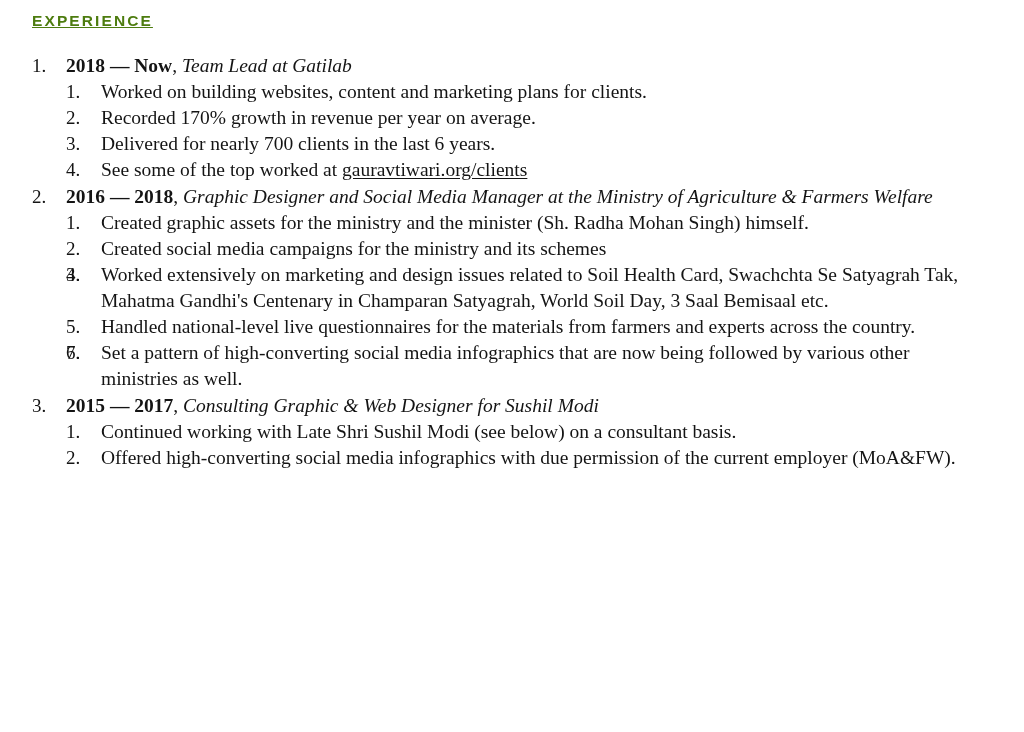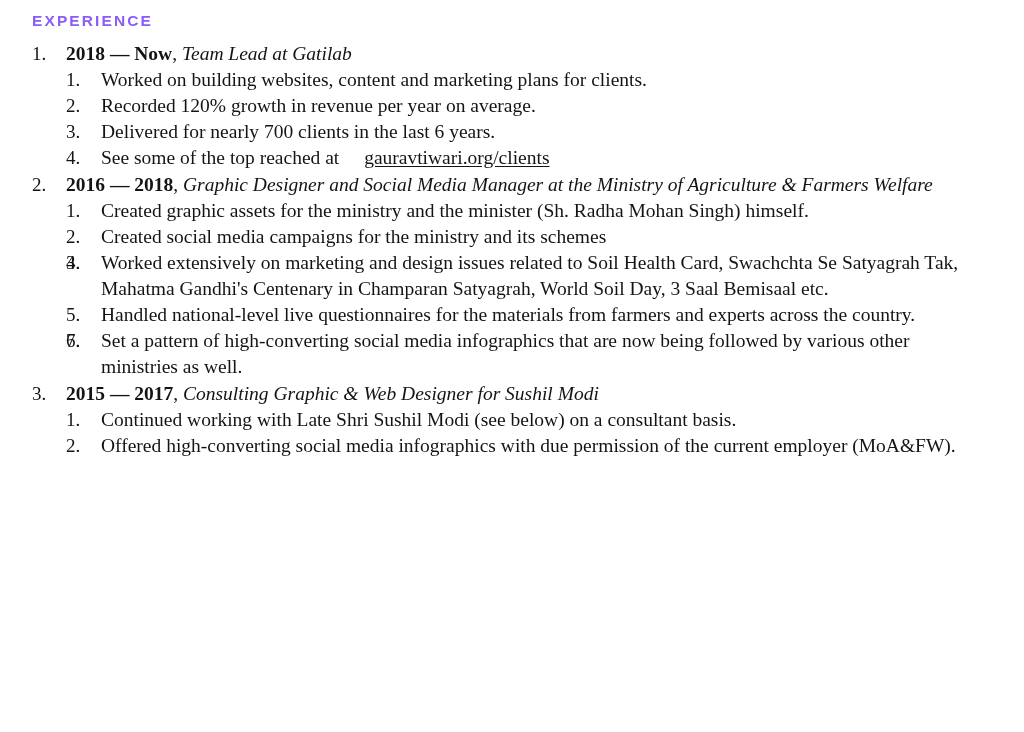--- a/index.html
+++ b/index.html
@@ -23,24 +23,25 @@
     height: 732px;
     box-sizing: border-box;
     padding: 12px 60px 0 28px;
   }
 
   .section-heading {
     font-family: "Liberation Sans", sans-serif;
     font-weight: bold;
     font-size: 15.5px;
     letter-spacing: 2.1px;
-    color: #8b5cf6;
+    color: #4d7c0f;
     text-transform: uppercase;
-    margin: 0 0 10px 4px;
+    margin: 0 0 22px 4px;
     line-height: 1.2;
+    text-decoration: underline;
   }
 
   
   ol.exp-list {
     list-style: none;
     margin: 0;
     padding: 0;
   }
   ol.exp-list > li.exp-item {
     position: relative;
@@ -96,39 +97,38 @@
     color: #141414;
   }
   .sub-text {
     display: inline;
   }
 
   a.inline-link {
     color: #141414;
     text-decoration: underline;
     text-underline-offset: 2px;
-    margin-left: 20px;
   }
 </style>
 </head>
 <body>
 
 <div class="page">
 
   <h2 class="section-heading">EXPERIENCE</h2>
 
   <ol class="exp-list" id="experience-list">
       <li class="exp-item">
         <span class="marker">1.</span>
         <div class="exp-title"><span class="period">2018 — Now</span><span class="separator">, </span><span class="role">Team Lead at Gatilab</span></div>
         <ol class="sub-list">
           <li class="sub-item"><span class="marker">1.</span><span class="sub-text">Worked on building websites, content and marketing plans for clients.</span></li>
-          <li class="sub-item"><span class="marker">2.</span><span class="sub-text">Recorded 120% growth in revenue per year on average.</span></li>
+          <li class="sub-item"><span class="marker">2.</span><span class="sub-text">Recorded 170% growth in revenue per year on average.</span></li>
           <li class="sub-item"><span class="marker">3.</span><span class="sub-text">Delivered for nearly 700 clients in the last 6 years.</span></li>
-          <li class="sub-item"><span class="marker">4.</span><span class="sub-text">See some of the top reached at </span><a class="inline-link" href="#">gauravtiwari.org/clients</a></li>
+          <li class="sub-item"><span class="marker">4.</span><span class="sub-text">See some of the top worked at </span><a class="inline-link" href="#">gauravtiwari.org/clients</a></li>
         </ol>
       </li>
       <li class="exp-item">
         <span class="marker">2.</span>
         <div class="exp-title"><span class="period">2016 — 2018</span><span class="separator">, </span><span class="role">Graphic Designer and Social Media Manager at the Ministry of Agriculture &amp; Farmers Welfare</span></div>
         <ol class="sub-list">
           <li class="sub-item"><span class="marker">1.</span><span class="sub-text">Created graphic assets for the ministry and the minister (Sh. Radha Mohan Singh) himself.</span></li>
           <li class="sub-item"><span class="marker">2.</span><span class="sub-text">Created social media campaigns for the ministry and its schemes</span></li>
           <li class="sub-item"><span class="marker">3.</span></li>
           <li class="sub-item"><span class="marker">4.</span><span class="sub-text">Worked extensively on marketing and design issues related to Soil Health Card, Swachchta Se Satyagrah Tak, Mahatma Gandhi's Centenary in Champaran Satyagrah, World Soil Day, 3 Saal Bemisaal etc.</span></li>

